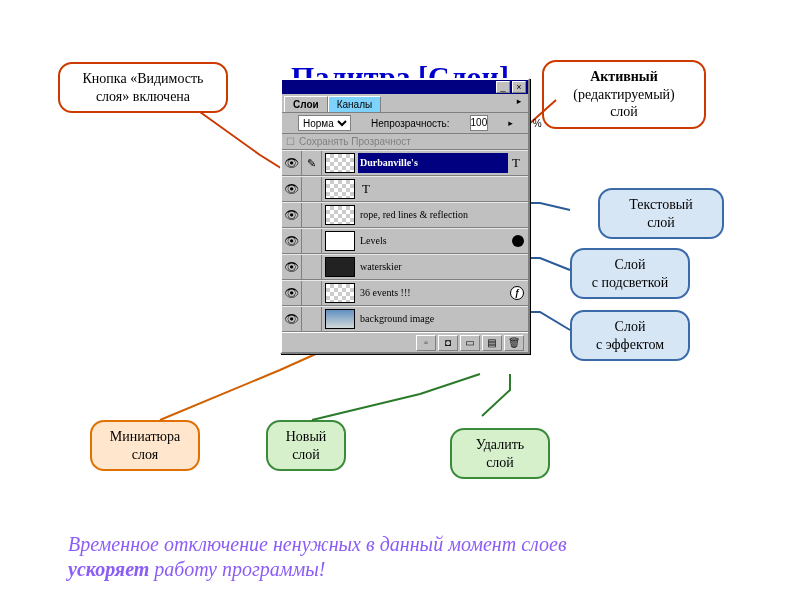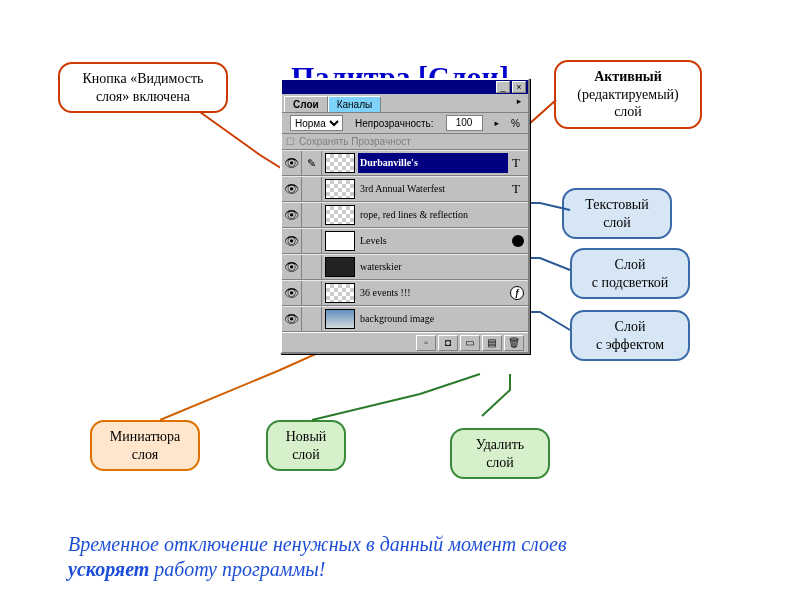--- a/index.html
+++ b/index.html
@@ -22,21 +22,21 @@
     margin-top: 46px;
   }
   .footnote {
     position: absolute;
     left: 68px;
     bottom: 18px;
     width: 660px;
     font-family: "Times New Roman", serif;
     font-size: 20px;
     font-style: italic;
-    color: #1d4ed8;
+    color: #8b5cf6;
     line-height: 1.25;
   }
   .footnote .em { font-weight: bold; font-style: italic; }
 
   
   .panel {
     position: absolute;
     left: 280px;
     top: 78px;
     width: 250px;
@@ -75,22 +75,22 @@
     background: #7dd3fc;
     border: 1px solid #808080;
     border-top-color:#fff; border-left-color:#fff;
     border-bottom: none;
   }
   .tab.active { font-weight: bold; background:#c0c0c0; }
   .menu-arrow { margin-left:auto; width:14px; text-align:center; font-size:9px;}
   .controls {
     display:flex; align-items:center;
     font-size: 10px;
-    padding: 2px 8px;
-    gap: 12px;
+    padding: 2px 16px;
+    gap: 20px;
     border-bottom:1px solid #808080;
   }
   .controls select, .controls .opacity {
     font-size:10px; height:16px;
     background:#fff; border:1px solid #808080;
   }
   .controls .opacity { width:50px; text-align:center; display:inline-block; line-height:14px;}
   .preserve {
     font-size:10px; padding:2px 4px; color:#808080;
     display:flex; gap:4px; align-items:center;
@@ -175,26 +175,26 @@
 </style>
 </head>
 <body>
 
 <div class="title">Палитра [Слои]</div>
 
 <div class="callout white" style="left:58px;top:62px;width:170px">
   <span>Кнопка «Видимость</span><br>
   <span>слоя» включена</span>
 </div>
-<div class="callout white" style="left:554px;top:60px;width:148px">
+<div class="callout white" style="left:542px;top:60px;width:164px">
   <b>Активный</b><br>
   <span>(редактируемый)</span><br>
   <span>слой</span>
 </div>
-<div class="callout blue" style="left:562px;top:188px;width:110px">
+<div class="callout blue" style="left:598px;top:188px;width:126px">
   <span>Текстовый</span><br>
   <span>слой</span>
 </div>
 <div class="callout blue" style="left:570px;top:248px;width:120px">
   <span>Слой</span><br>
   <span>с подсветкой</span>
 </div>
 <div class="callout blue" style="left:570px;top:310px;width:120px">
   <span>Слой</span><br>
   <span>с эффектом</span>
@@ -251,21 +251,20 @@
         <div class="eye-cell">👁</div>
         <div class="edit-cell">✎</div>
         <div class="thumb"></div>
         <div class="layer-name">Durbanville's</div>
         <div class="badge">T</div>
       </div>
       <div class="layer">
         <div class="eye-cell">👁</div>
         <div class="edit-cell"></div>
         <div class="thumb"></div>
-        <div class="layer-name">3rd Annual Waterfest</div>
         <div class="badge">T</div>
       </div>
       <div class="layer">
         <div class="eye-cell">👁</div>
         <div class="edit-cell"></div>
         <div class="thumb"></div>
         <div class="layer-name">rope, red lines &amp; reflection</div>
       </div>
       <div class="layer">
         <div class="eye-cell">👁</div>

